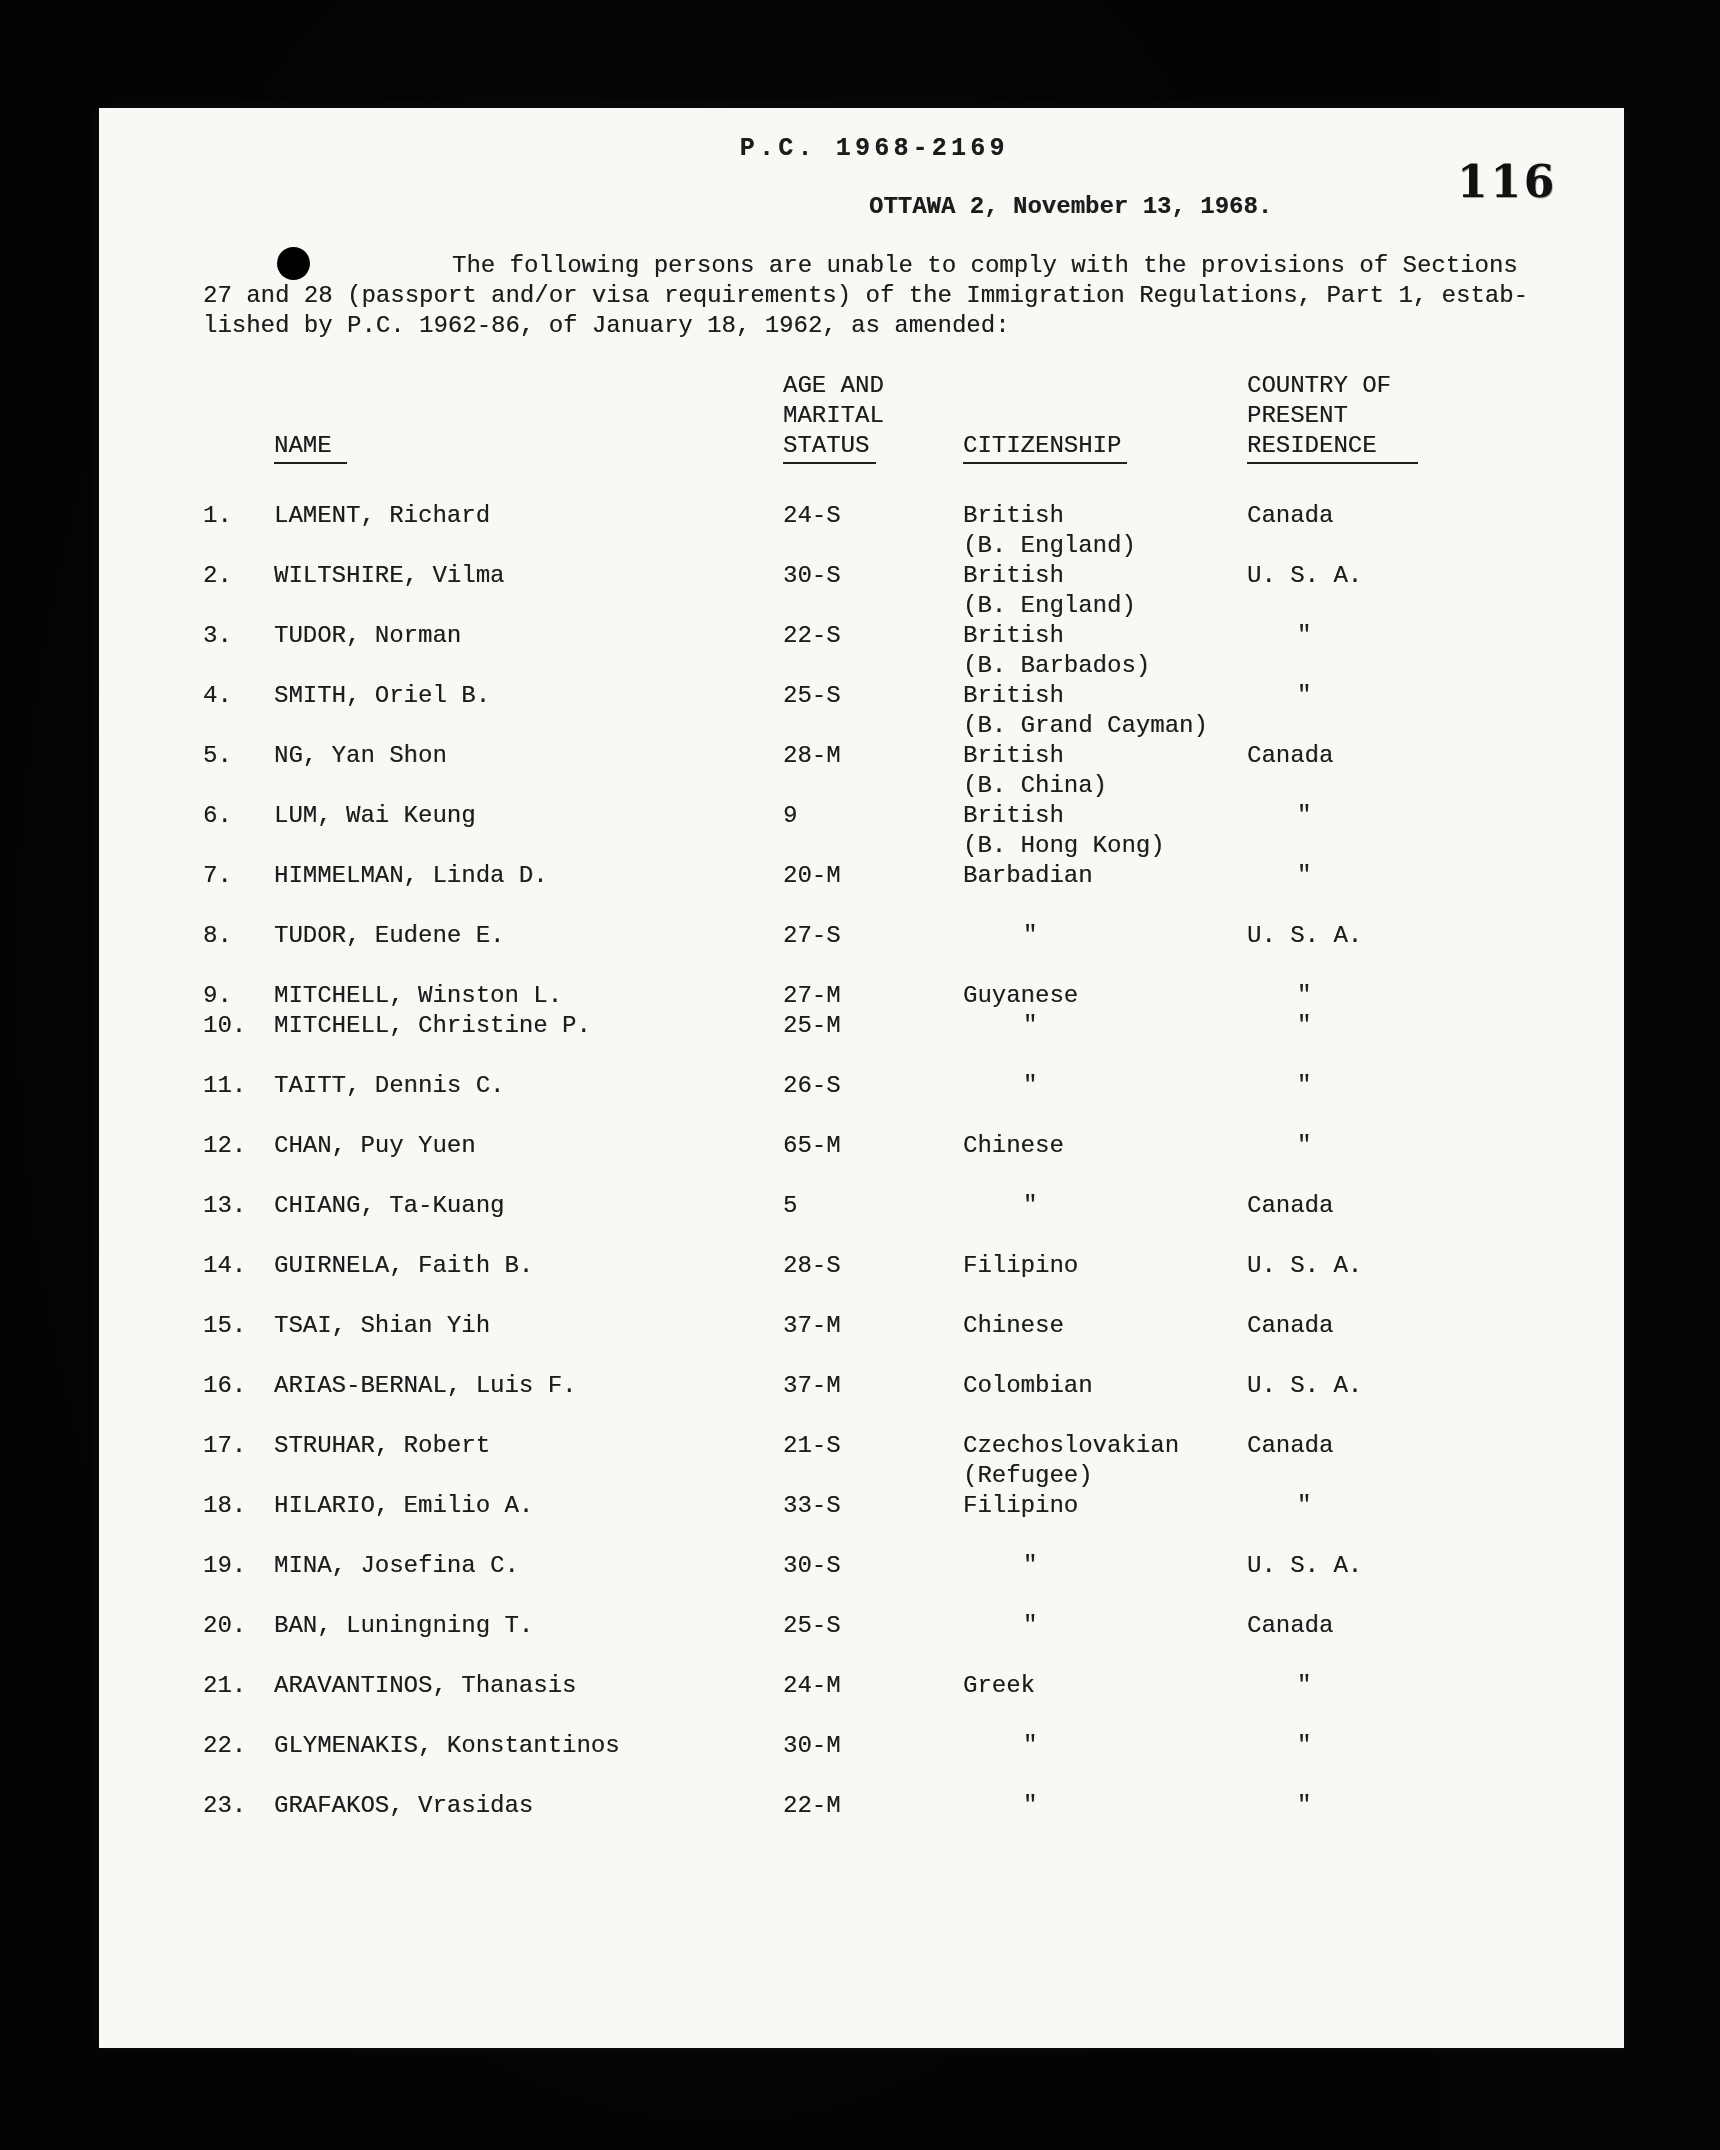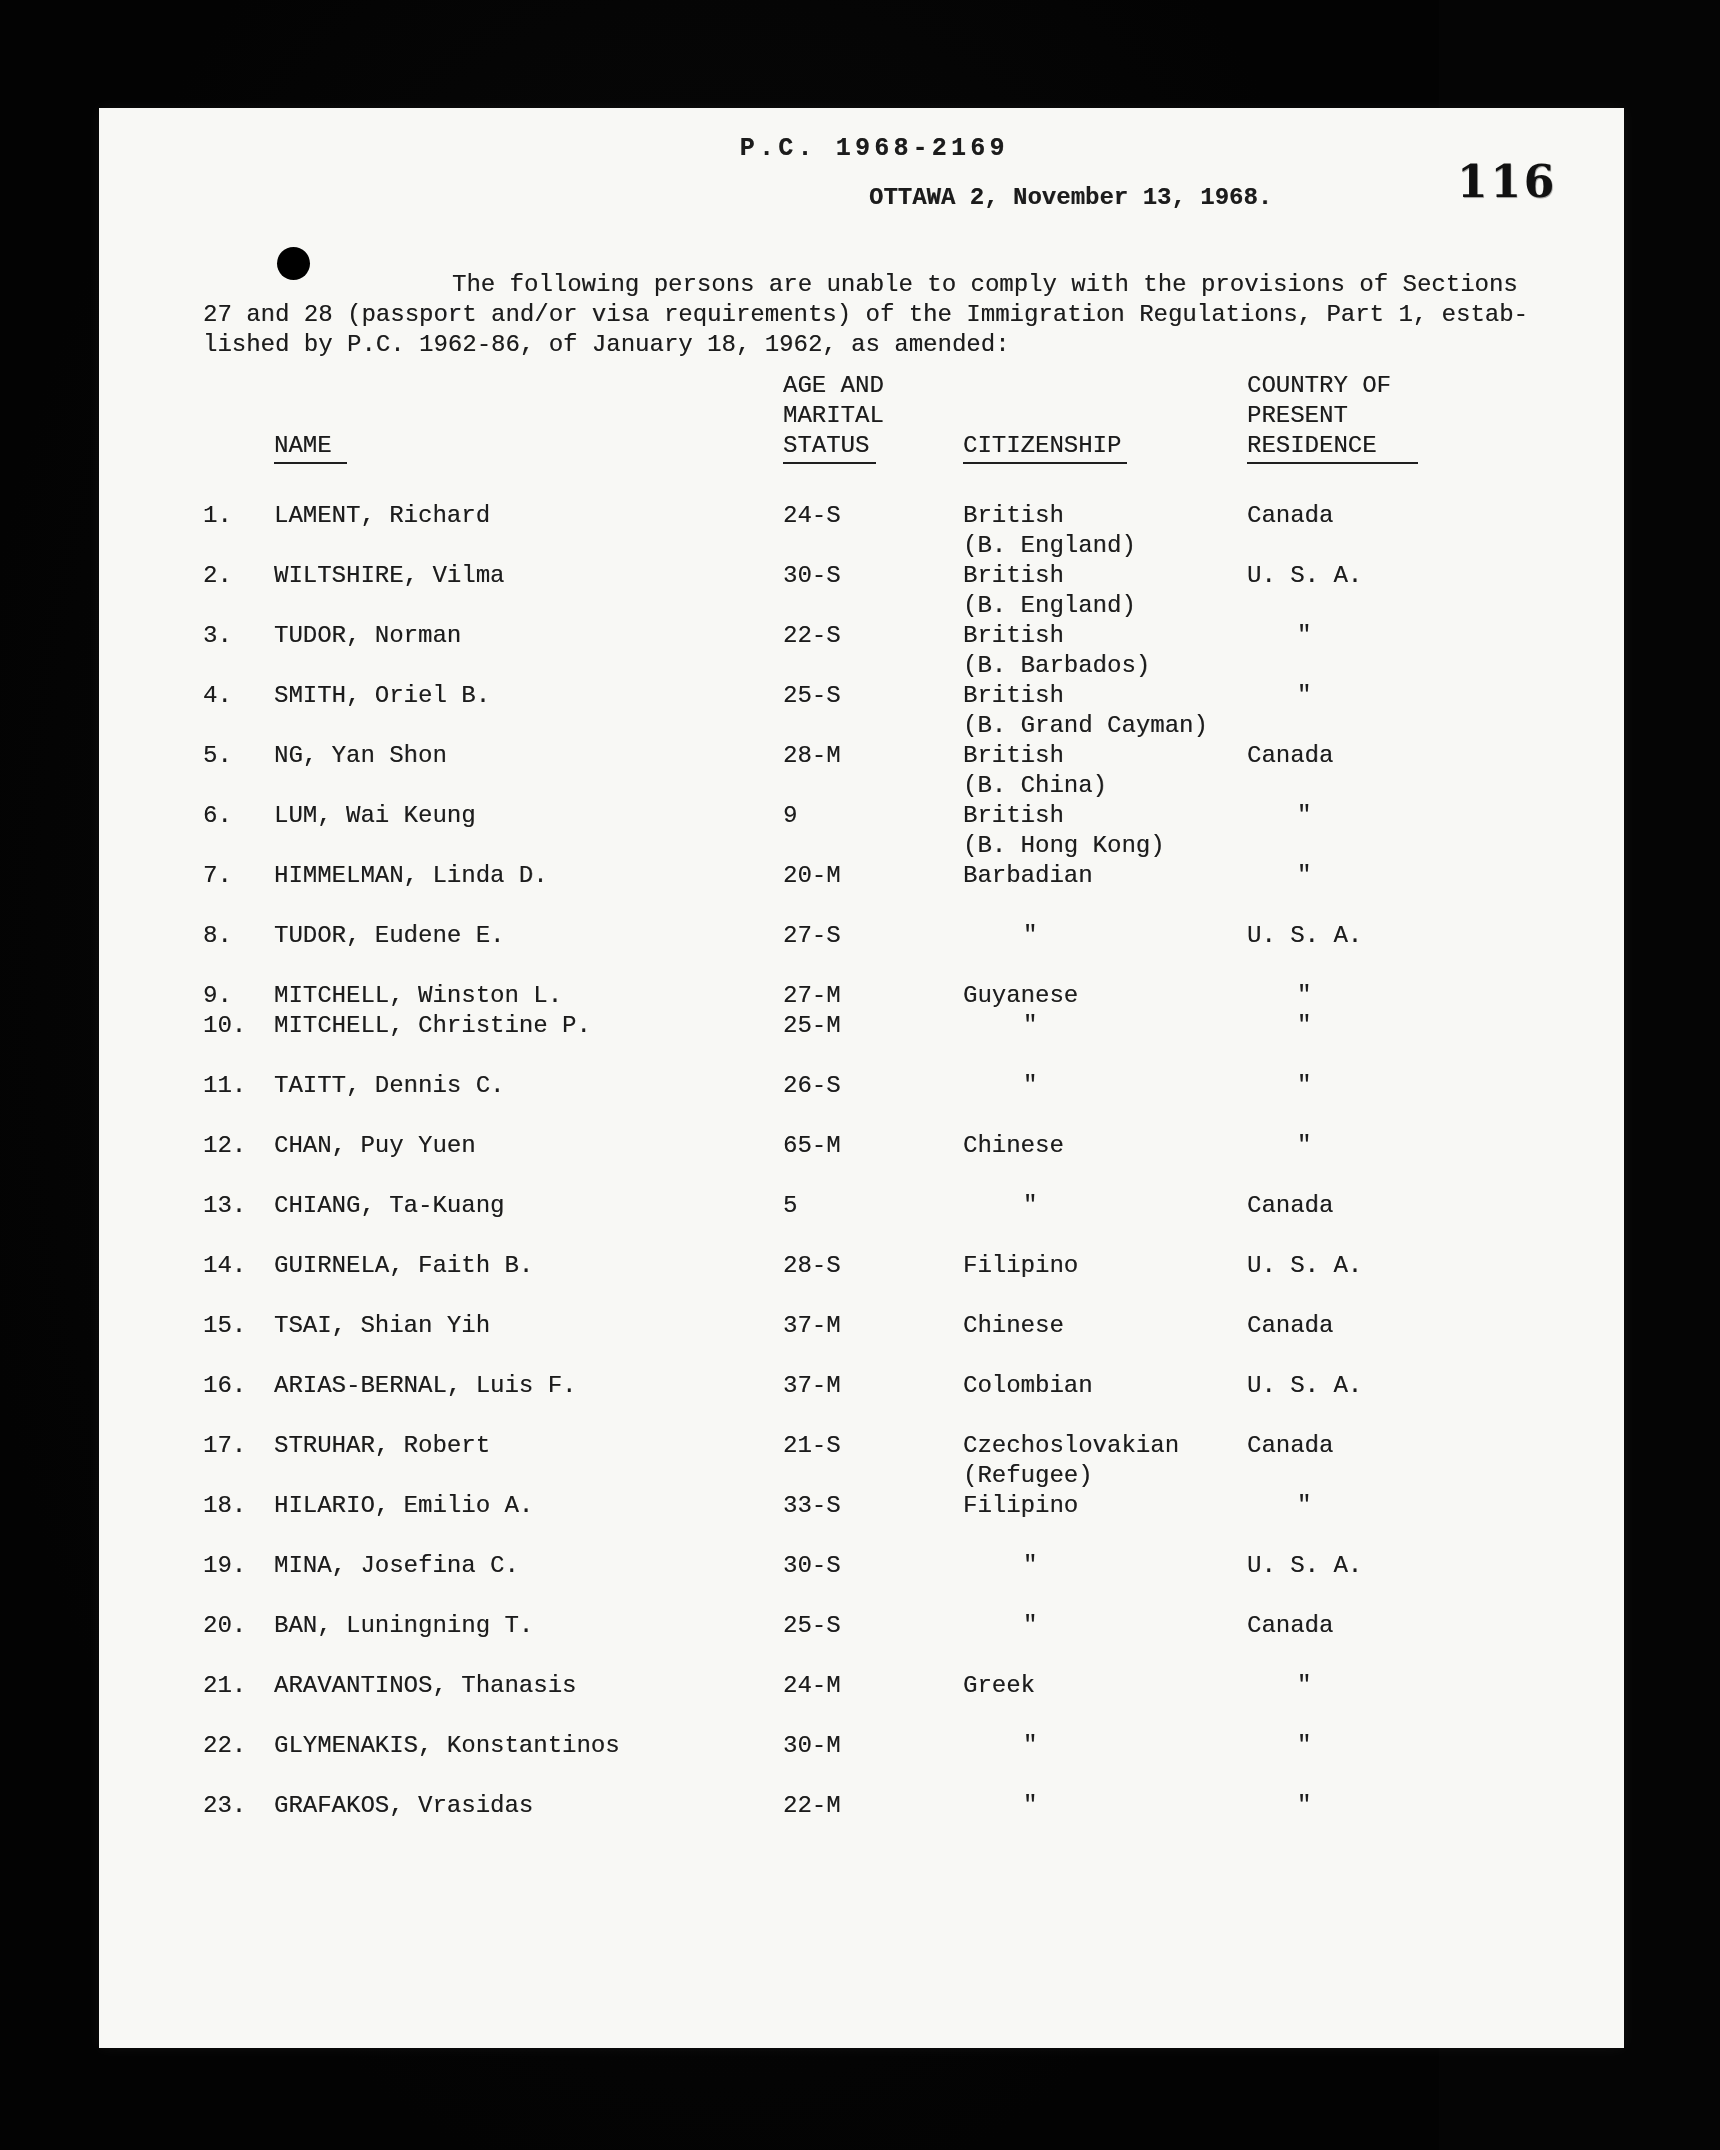--- a/index.html
+++ b/index.html
@@ -35,35 +35,35 @@
   .page-stamp {
     position: absolute; top: 48px; left: 1358px;
     font-family: "DejaVu Serif", serif;
     font-size: 44px;
     font-weight: bold;
     letter-spacing: 2.8px;
     color: #111;
     text-shadow: 0.7px 0.7px 0.7px rgba(0,0,0,0.35);
   }
   .dateline {
-    position: absolute; top: 76px; left: 770px;
+    position: absolute; top: 85px; left: 770px;
     font-weight: bold;
     text-align: right;
   }
   .punch-dot {
     position: absolute; left: 178px; top: 139px;
     width: 33px; height: 33px;
     background: #000;
     border-radius: 50%;
   }
   .intro {
     position: absolute; top: 143px; left: 104px; width: 1408px;
     line-height: 30px;
   }
-  .intro-line.indent { text-indent: 249px; margin-top: 19px; }
+  .intro-line.indent { text-indent: 249px; }
   .thead, .row {
     display: grid;
     grid-template-columns: 104px 71px 509px 180px 284px 1fr;
     line-height: 30px;
   }
   .thead {
     position: absolute; top: 263px; left: 0; right: 0;
   }
   .tbody {
     position: absolute; top: 393px; left: 0; right: 0;

